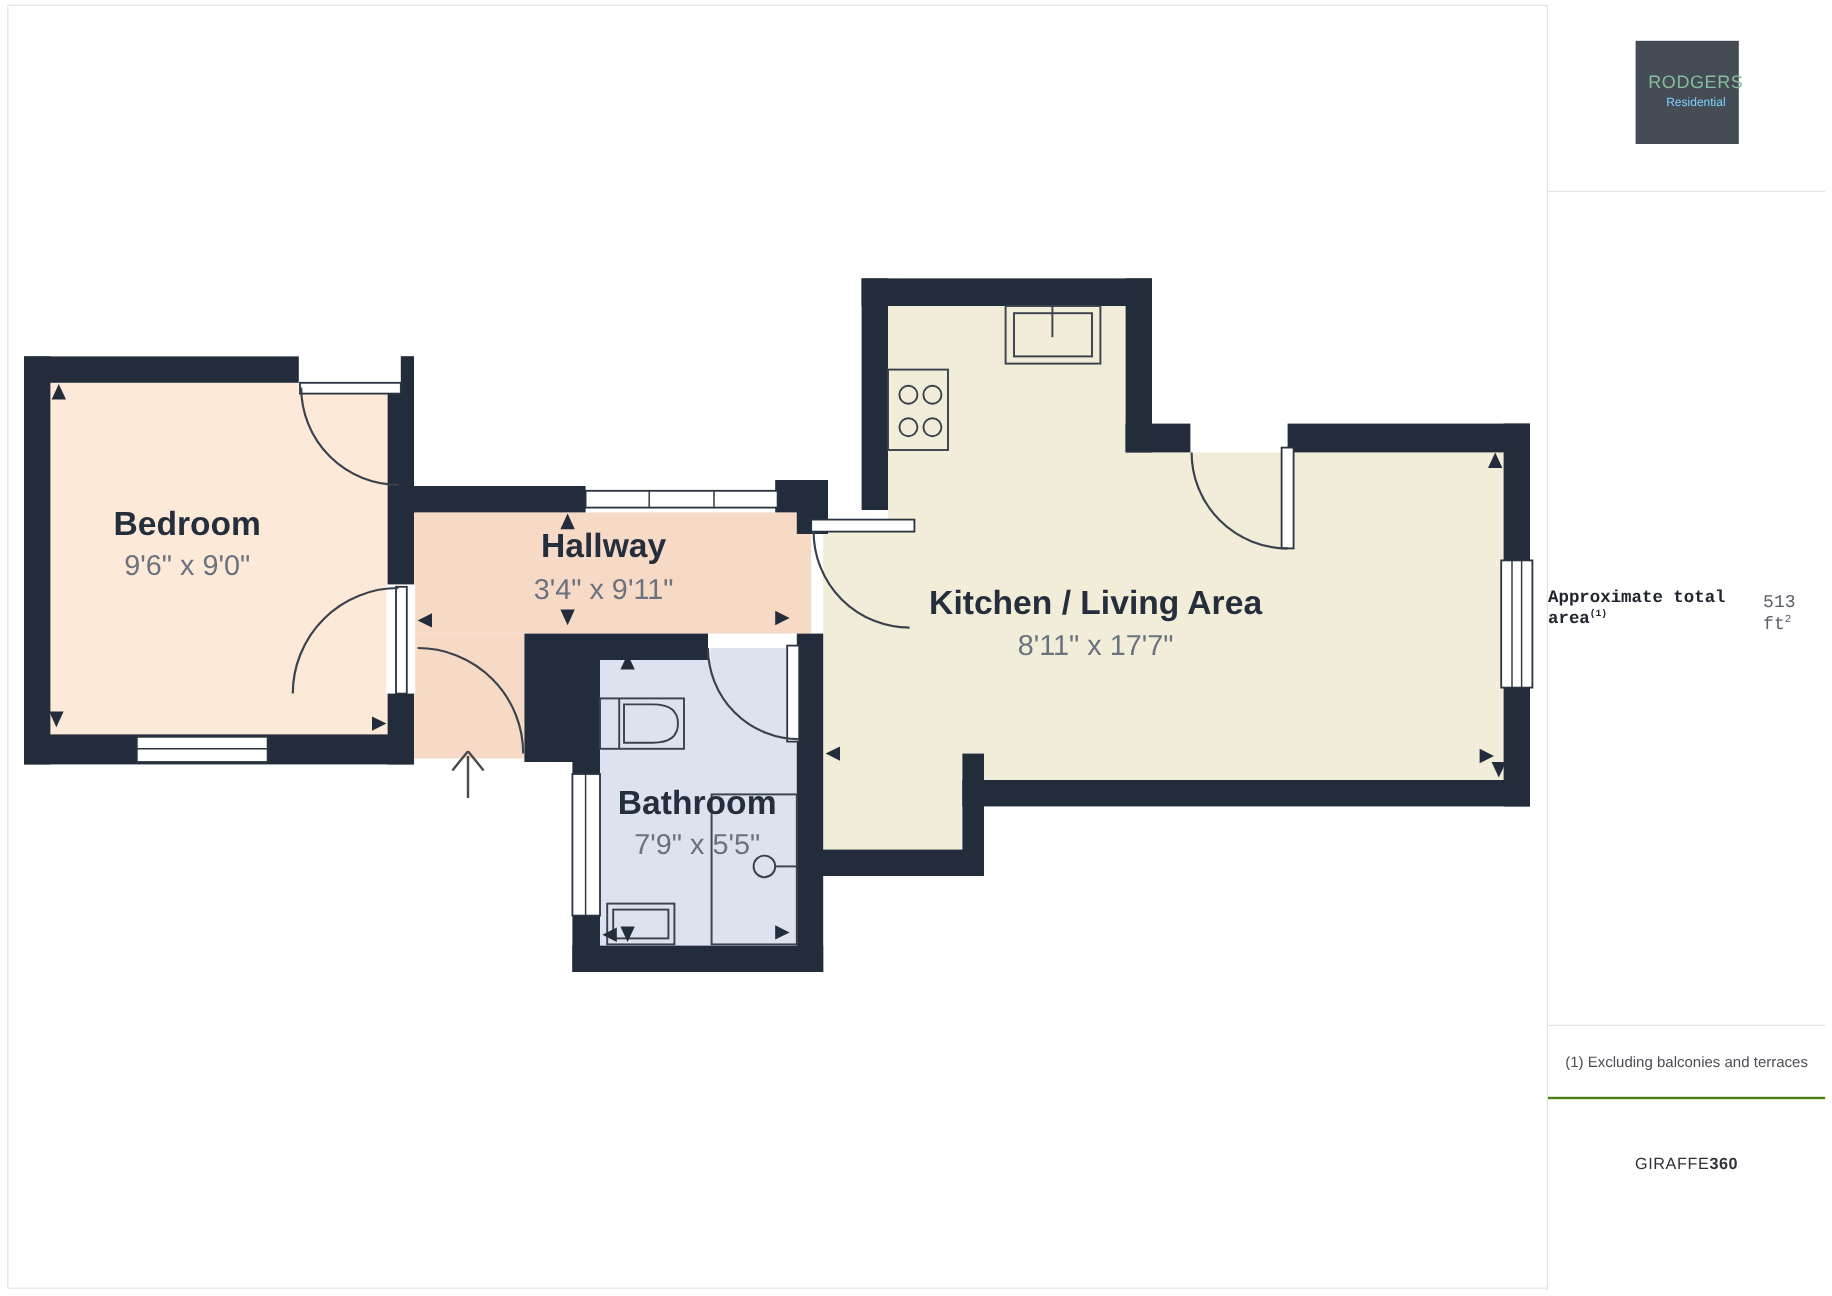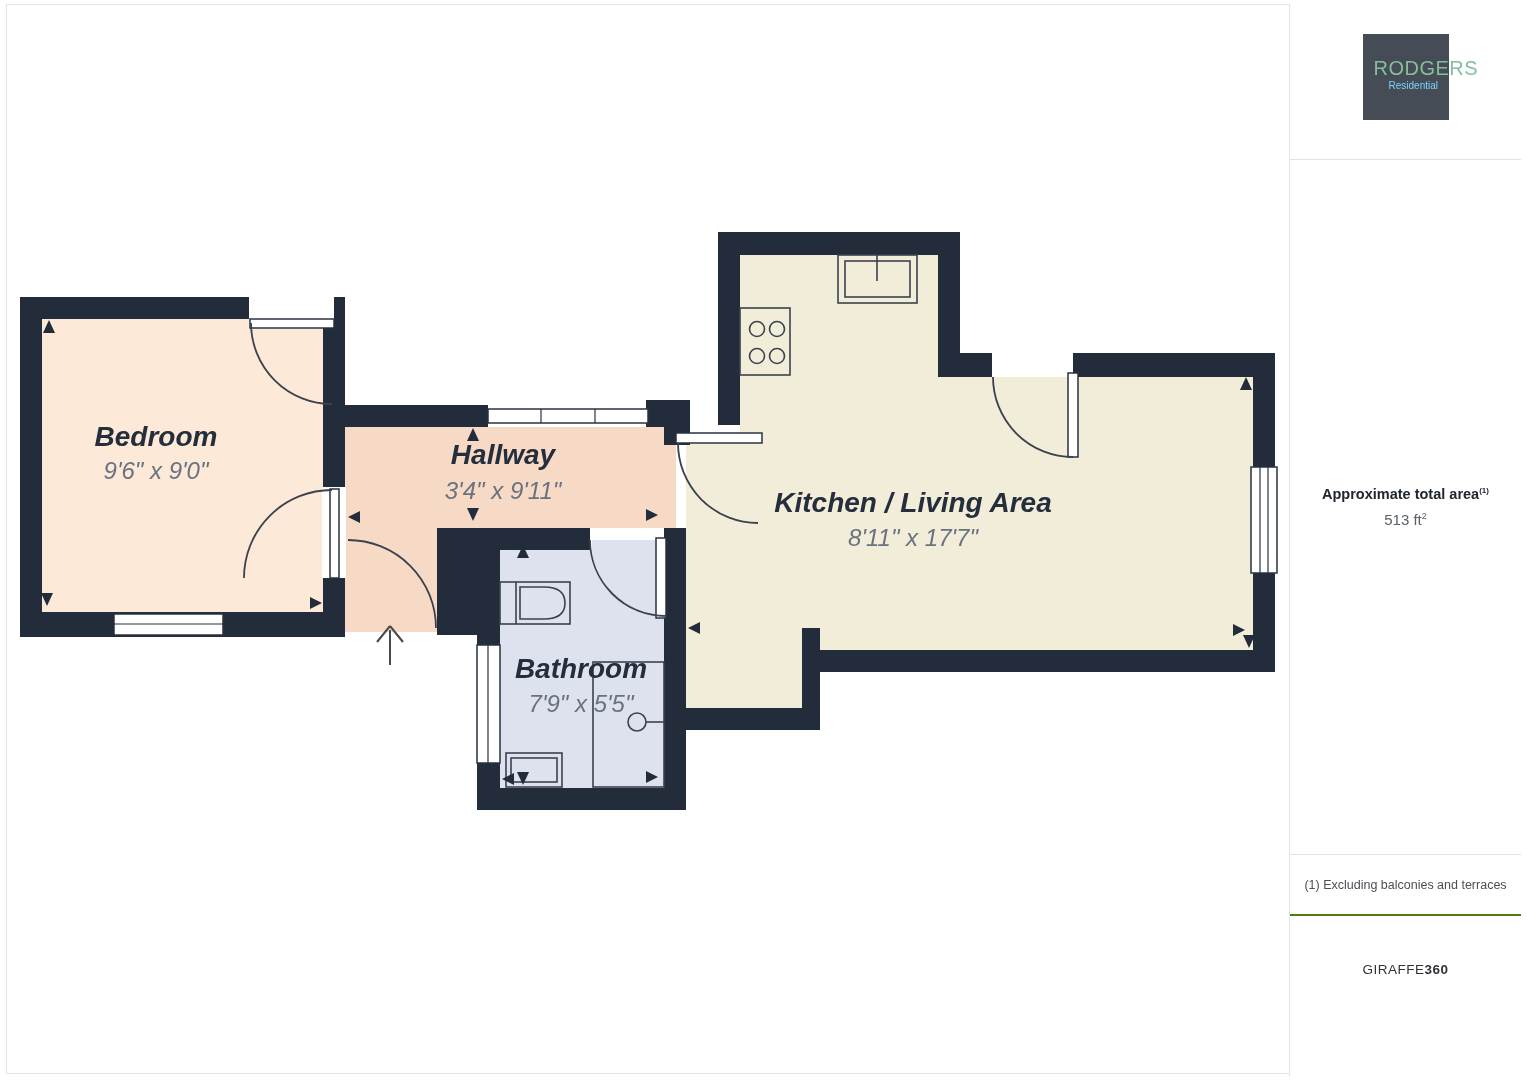--- a/index.html
+++ b/index.html
@@ -4,36 +4,36 @@
 <style>
   html,body{margin:0;padding:0;}
   body{
     width:1527px;height:1080px;position:relative;background:#ffffff;
     font-family:"Liberation Sans", sans-serif;overflow:hidden;
   }
   .frame{
     position:absolute;left:6px;top:4px;width:1513px;height:1070px;
     border:1px solid #e4e4e4;box-sizing:border-box;pointer-events:none;
   }
-  .plan-wrap{position:absolute;left:0;top:0;width:1021px;height:1080px;font-style:italic;}
+  .plan-wrap{position:absolute;left:0;top:0;width:1021px;height:1080px;}
   
   .sidebar{
     position:absolute;left:1289px;top:4px;width:232px;height:1072px;
     border-left:1px solid #e4e4e4;box-sizing:border-box;background:#ffffff;
     display:flex;flex-direction:column;
   }
   .sb-logo-section{height:156px;border-bottom:1px solid #e4e4e4;
     display:flex;align-items:center;justify-content:center;box-sizing:border-box;}
   .logo-box{
     width:86px;height:86px;background:#454c56;display:flex;flex-direction:column;
     justify-content:center;padding-left:11px;box-sizing:border-box;margin-top:-10px;
   }
-  .logo-line1{color:#85be9c;font-size:20px;letter-spacing:0.5px;line-height:17px;}
+  .logo-line1{color:#85be9c;font-size:15px;letter-spacing:0.5px;line-height:17px;}
   .logo-line2{color:#7dd3fc;font-size:10px;line-height:17px;margin-left:15px;}
-  .sb-area-section{flex:1;display:flex;flex-direction:column;align-items:center;justify-content:center;}
+  .sb-area-section{flex:1;display:flex;flex-direction:row;align-items:center;justify-content:space-between;font-family:Liberation Mono, monospace;}
   .area-label{font-size:14.5px;font-weight:bold;color:#20262e;}
   .area-label sup{font-size:8px;}
   .area-value{font-size:15px;color:#5a6068;margin-top:9px;}
   .area-value sup{font-size:9px;}
   .sb-footnote-section{height:62px;border-top:1px solid #e4e4e4;border-bottom:2px solid #4d7c0f;
     display:flex;align-items:center;justify-content:center;box-sizing:border-box;}
   .footnote-text{font-size:12.5px;color:#4a4f55;}
   .sb-disclaimer-section{height:160px;box-sizing:border-box;text-align:center;padding:20px 23px 0 23px;}
   .disclaimer-text{font-size:12.5px;color:#4a4f55;line-height:1.32;margin:0;}
   .brand-line{margin-top:26px;font-size:13.5px;color:#2f3338;letter-spacing:0.5px;}

